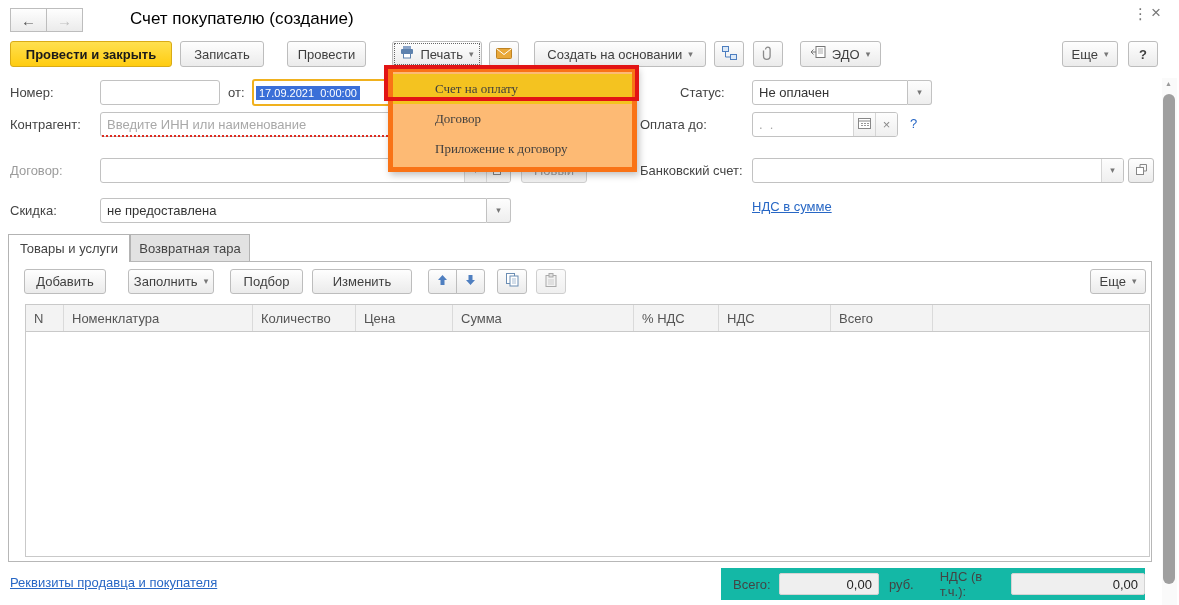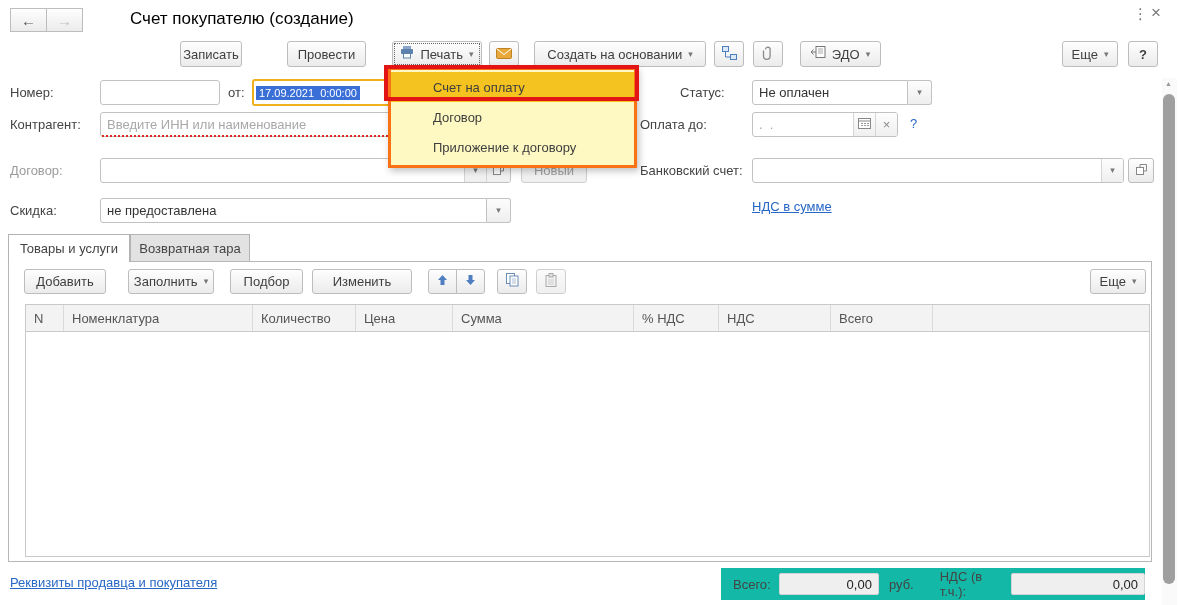--- a/index.html
+++ b/index.html
@@ -39,22 +39,22 @@
     width:22px; display:flex; align-items:center; justify-content:center;
     border-left:1px solid #d5d5d5; background:linear-gradient(#fdfdfd,#efefef); cursor:pointer;
   }
   .combo-btn {
     position:absolute; height:25px; width:24px; border:1px solid #c2c2c2; border-left:none;
     border-radius:0 3px 3px 0; background:linear-gradient(#fdfdfd,#eee);
     display:flex; align-items:center; justify-content:center; cursor:pointer;
   }
   .link { position:absolute; color:#2767c5; text-decoration:underline; font-size:13px; cursor:pointer; white-space:nowrap; }
   .menu {
-    position:absolute; left:388px; top:67px; width:249px; background:#fef9c3;
-    border:3px solid #f97316; box-shadow:2px 3px 7px rgba(0,0,0,.25); z-index:20; padding:2px 0 3px 0;
+    position:absolute; left:388px; top:67px; width:249px; background:#fdba74;
+    border:5px solid #f97316; box-shadow:2px 3px 7px rgba(0,0,0,.25); z-index:20; padding:2px 0 3px 0;font-family:Liberation Serif, serif;
   }
   .menu-item { height:30px; display:flex; align-items:center; padding-left:42px; font-size:13px; color:#3e3e3e; cursor:pointer; }
   .menu-item.hl { background:#f4c320; }
   .red-box {
     position:absolute; left:384px; top:65px; width:255px; height:36px;
     border:4px solid #e21414; z-index:21; pointer-events:none;
   }
   .tab {
     position:absolute; top:234px; height:28px; display:flex; align-items:center; justify-content:center;
     border:1px solid #b3b3b3; font-size:13px; color:#444; cursor:pointer;
@@ -99,21 +99,24 @@
   <div class="navbtn" style="left:10px; color:#555;">
       <span>←</span>
     </div>
   <div class="navbtn" style="left:46px; color:#c0c0c0;">
       <span>→</span>
     </div>
   <div class="abs" style="left:130px; top:9px; font-size:17px; color:#000;">Счет покупателю (создание)</div>
   <div class="abs" style="left:1133px; top:5px; font-size:15px; color:#777; cursor:pointer;">⋮</div>
   <div class="abs" style="left:1151px; top:3px; font-size:17px; color:#777; cursor:pointer;">×</div>
 
-  <div class="btn" style="left:180px; top:41px; width:62px;">
+  <div class="btn yellow" style="left:10px; top:41px; width:162px;">
+    <span>Провести и закрыть</span>
+  </div>
+  <div class="btn" style="left:180px; top:41px; width:84px;">
     <span>Записать</span>
   </div>
   <div class="btn" style="left:287px; top:41px; width:79px;">
     <span>Провести</span>
   </div>
   <div class="btn focused" style="left:392px; top:41px; width:90px;">
     <span><svg width="14" height="13" viewBox="0 0 14 13">
           <rect x="3" y="0" width="8" height="3" fill="#8aa4c8"></rect>
           <rect x="1" y="3" width="12" height="5" rx="1" fill="#5d81ad"></rect>
           <rect x="3.5" y="7.5" width="7" height="4.5" fill="#fff" stroke="#5d81ad"></rect>

